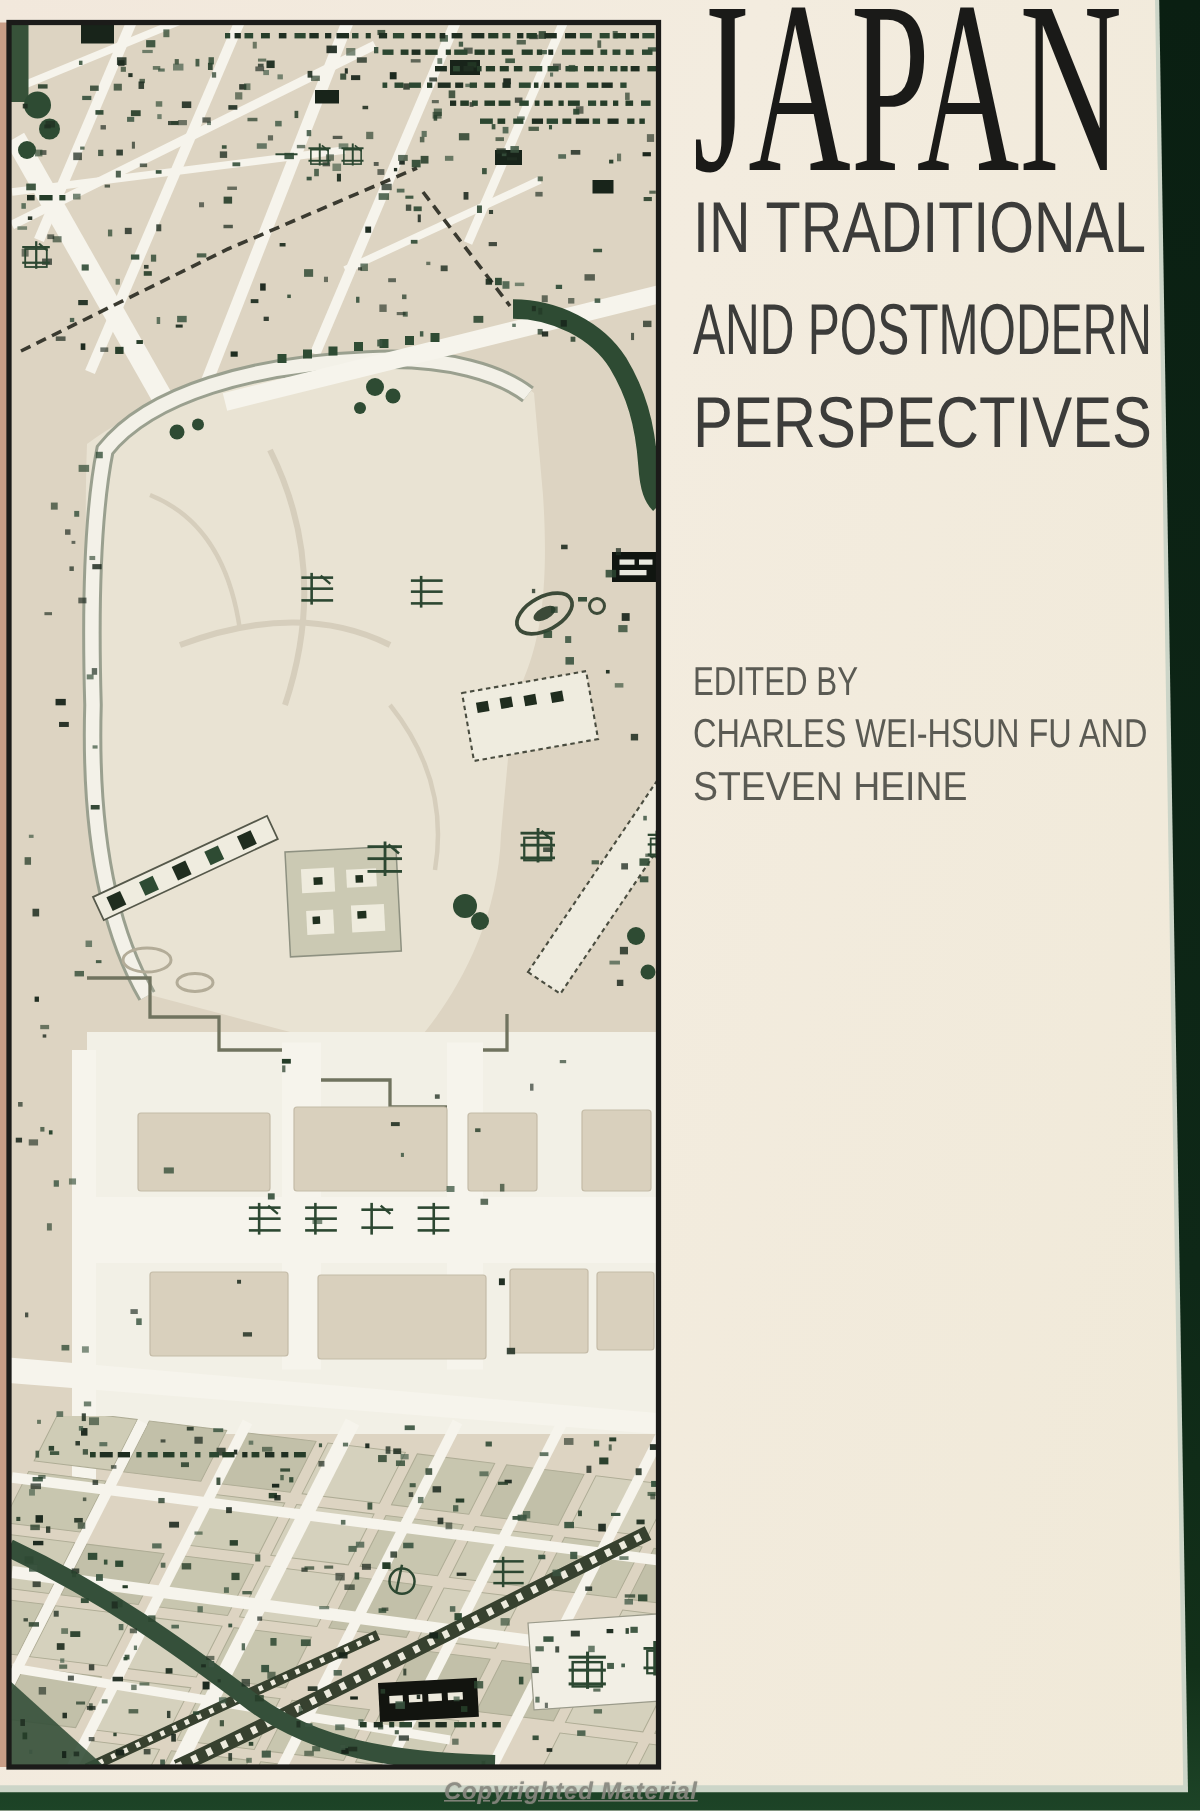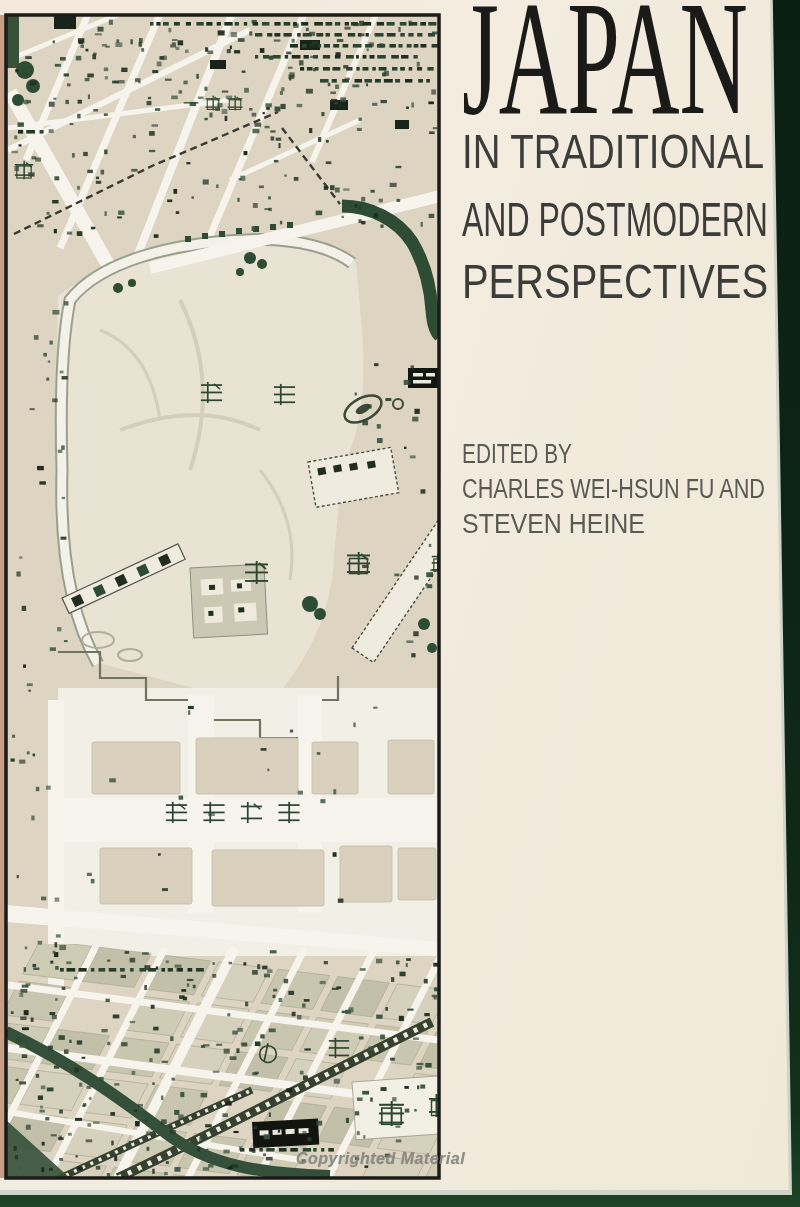--- a/index.html
+++ b/index.html
@@ -18,25 +18,26 @@
     left:0;top:0;width:800px;height:1207px;
     clip-path:polygon(0 0,96.25% 0,98.6% 98.6%,0 98.6%);
     background:linear-gradient(105deg,#f2e8dc 0%,#f3ecdf 45%,#f0e9d8 100%);
   }
   #map-svg{left:0;top:0;}
   #title-svg{left:0;top:0;pointer-events:none;}
   .title-text{font-family:"Liberation Serif","DejaVu Serif",serif;fill:#1a1a18;}
   .subtitle-text{font-family:"Liberation Sans",sans-serif;fill:#3c3c3a;}
   .credit-text{font-family:"Liberation Sans",sans-serif;fill:#5a5a53;}
   #watermark{
-    left:296px;top:1150px;width:200px;
+    left:296px;top:1186px;width:200px;
     font:italic bold 16px "Liberation Sans",sans-serif;
     color:#87877f;letter-spacing:.5px;opacity:.92;
     text-shadow:0 0 1px rgba(110,110,100,.55);
     white-space:nowrap;
+    text-decoration:underline;
   }
 </style>
 </head>
 <body>
 
 <div class="abs" id="cover-edge"></div>
 <div class="abs" id="cover"></div>
 
 <svg class="abs" id="map-svg" width="800" height="1207" viewBox="0 0 800 1207">
   <defs>

